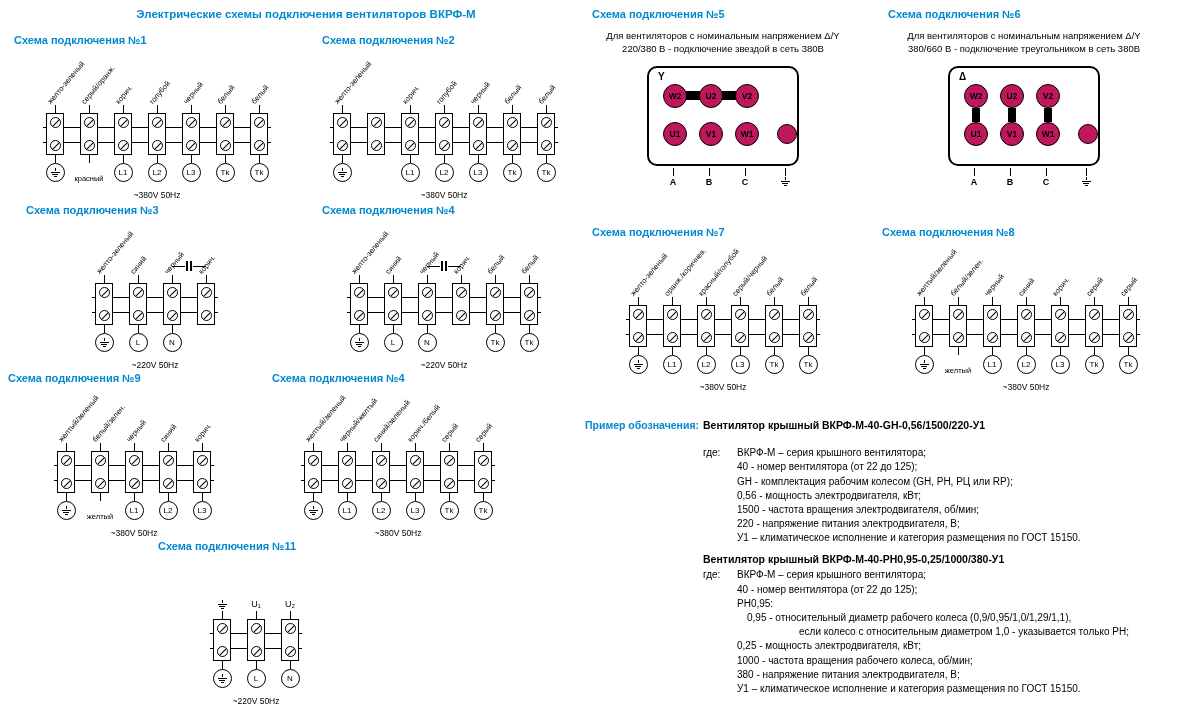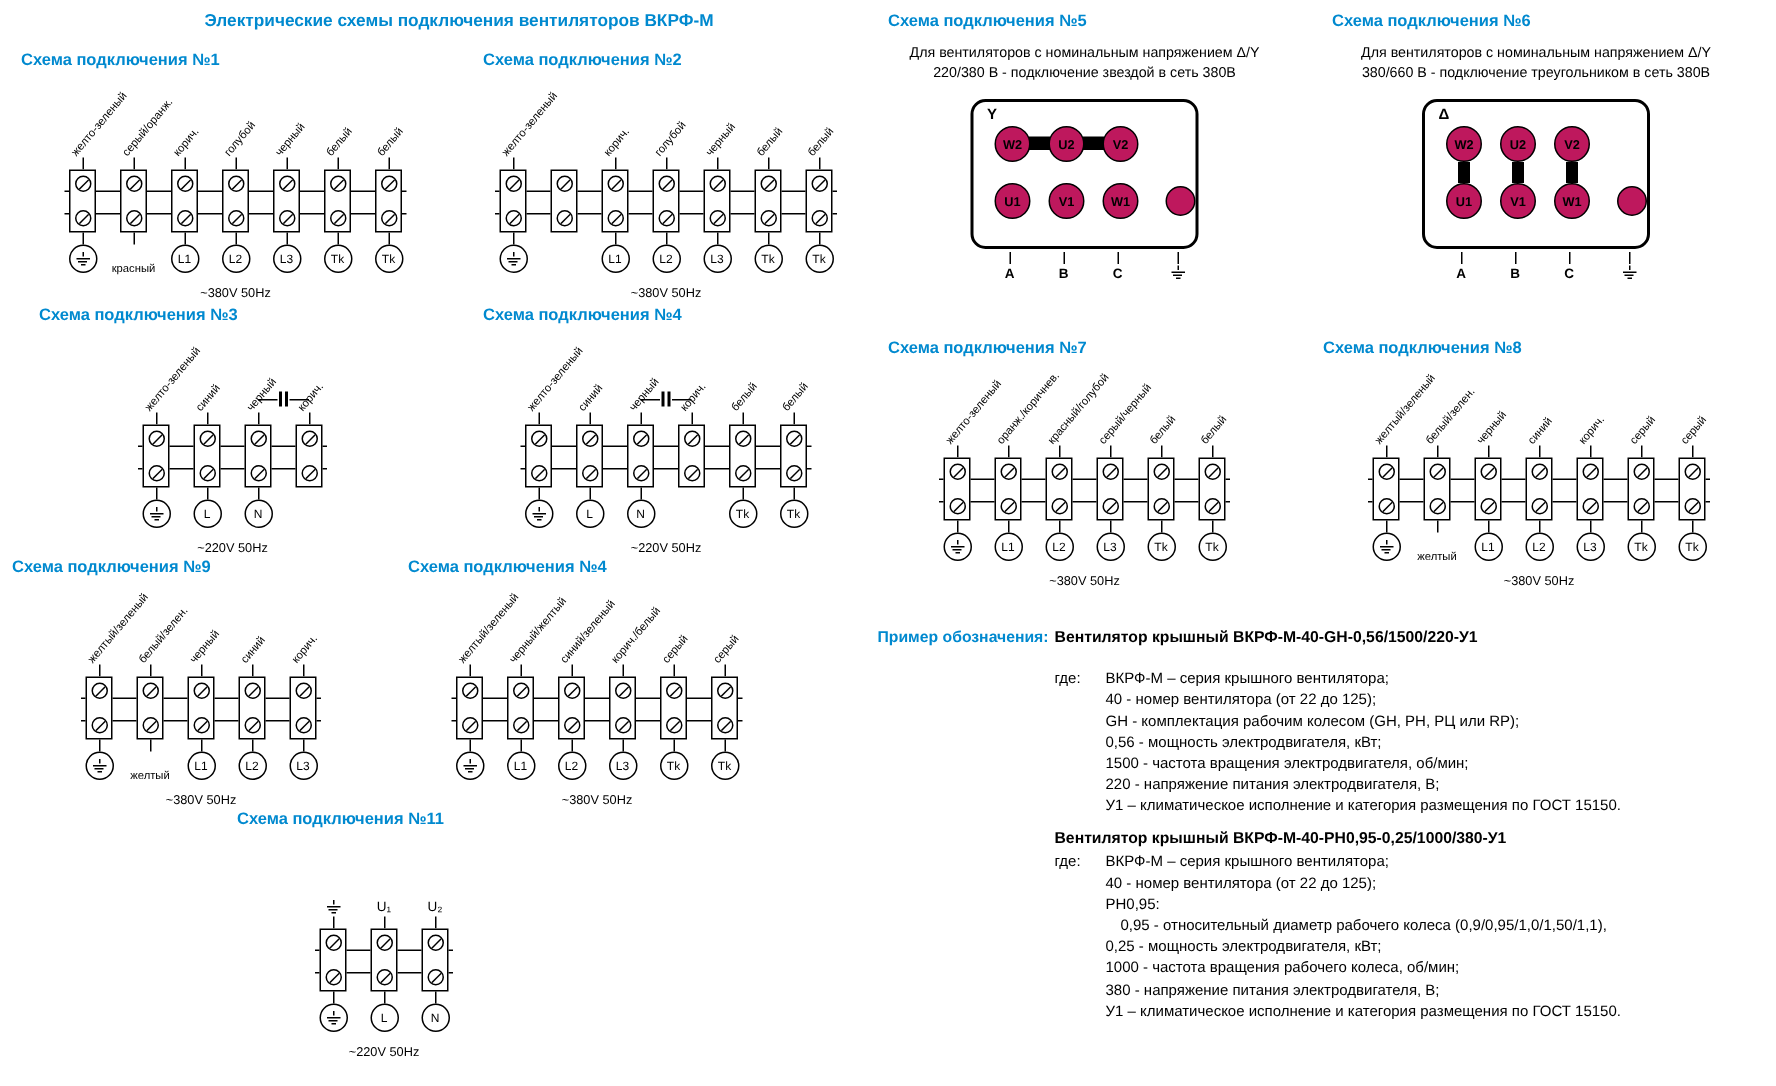--- a/index.html
+++ b/index.html
@@ -1072,21 +1072,22 @@
         <div class="ex-line"><span class="ex-text">0,56 - мощность электродвигателя, кВт;</span></div>
         <div class="ex-line"><span class="ex-text">1500 - частота вращения электродвигателя, об/мин;</span></div>
         <div class="ex-line"><span class="ex-text">220 - напряжение питания электродвигателя, В;</span></div>
         <div class="ex-line"><span class="ex-text">У1 – климатическое исполнение и категория размещения по ГОСТ 15150.</span></div>
       </div>
     <div class="ex-title ex-title2">Вентилятор крышный ВКРФ-М-40-РН0,95-0,25/1000/380-У1</div>
     <div>
         <div class="ex-line first"><span class="ex-prefix">где:</span><span class="ex-text">ВКРФ-М – серия крышного вентилятора;</span></div>
         <div class="ex-line"><span class="ex-text">40 - номер вентилятора (от 22 до 125);</span></div>
         <div class="ex-line"><span class="ex-text">РН0,95:</span></div>
-        <div class="ex-line ind1"><span class="ex-text">0,95 - относительный диаметр рабочего колеса (0,9/0,95/1,0/1,50/1,1),</span></div>
+        <div class="ex-line ind1"><span class="ex-text">0,95 - относительный диаметр рабочего колеса (0,9/0,95/1,0/1,29/1,1),</span></div>
+        <div class="ex-line ind2"><span class="ex-text">если колесо с относительным диаметром 1,0 - указывается только РН;</span></div>
         <div class="ex-line"><span class="ex-text">0,25 - мощность электродвигателя, кВт;</span></div>
         <div class="ex-line"><span class="ex-text">1000 - частота вращения рабочего колеса, об/мин;</span></div>
         <div class="ex-line"><span class="ex-text">380 - напряжение питания электродвигателя, В;</span></div>
         <div class="ex-line"><span class="ex-text">У1 – климатическое исполнение и категория размещения по ГОСТ 15150.</span></div>
       </div>
   </div>
 
 </div>
 
 </body></html>

